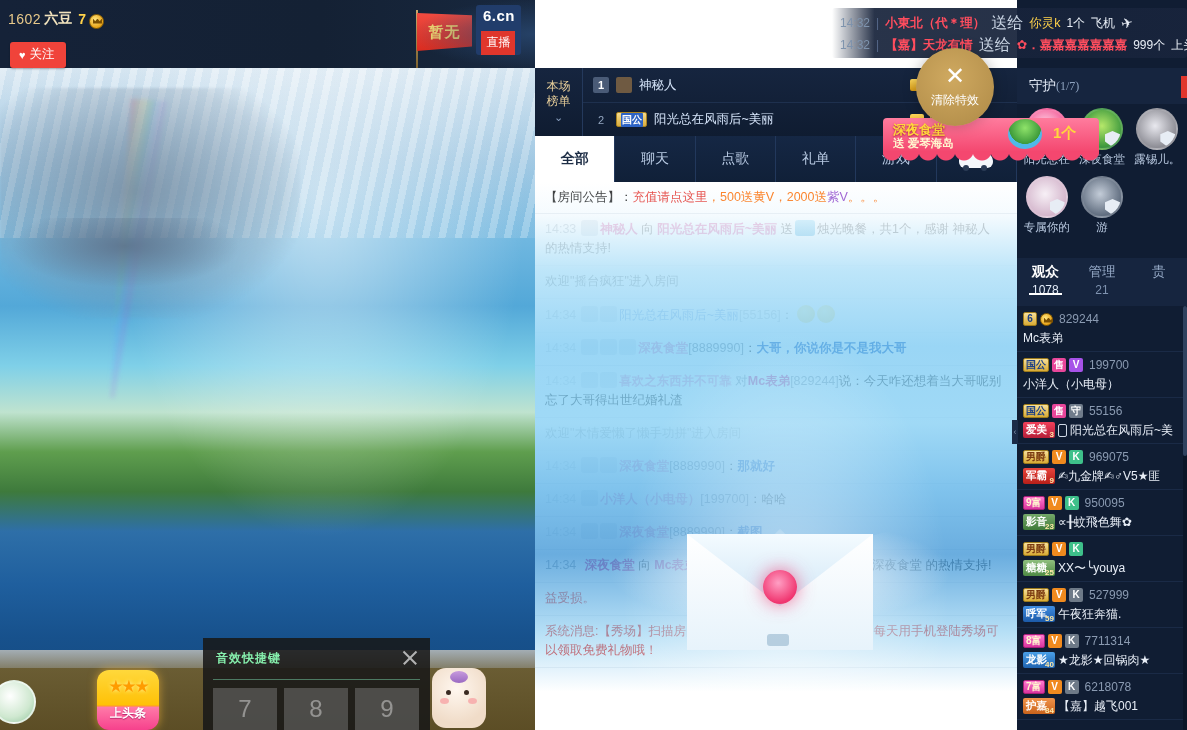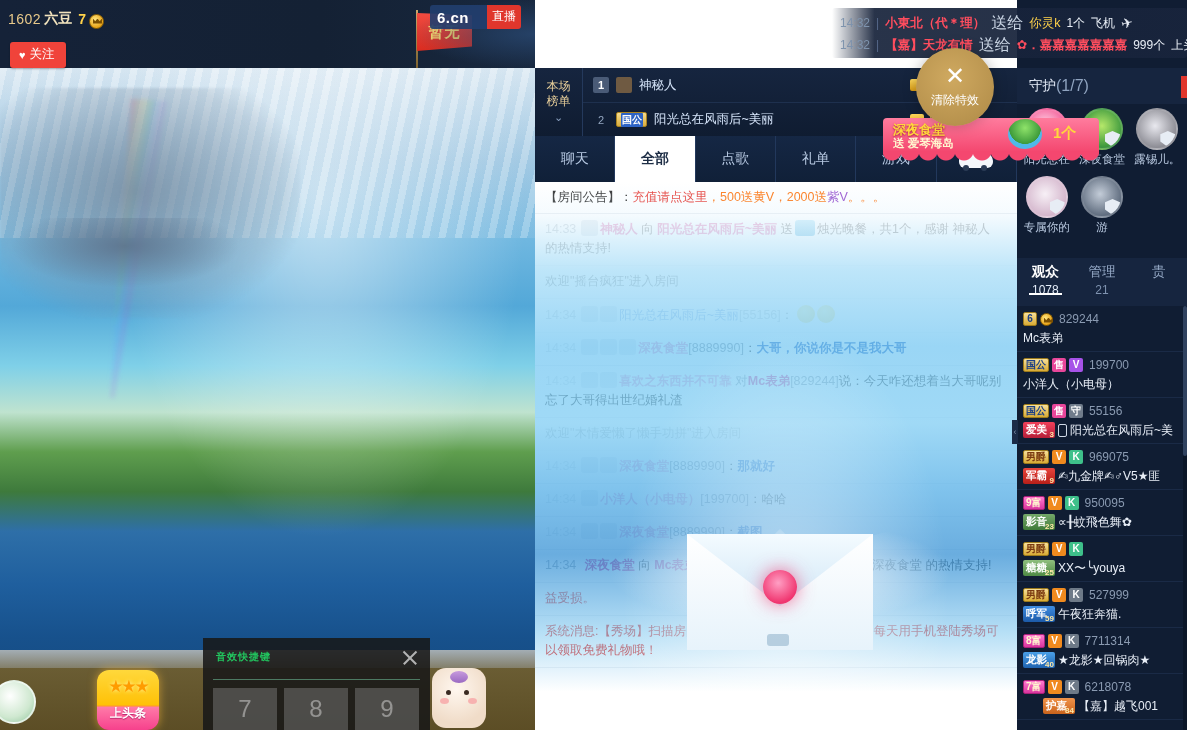--- a/index.html
+++ b/index.html
@@ -114,32 +114,32 @@
     background: radial-gradient(circle at 45% 35%, #fff7ef, #f0dcc8 70%);
   }
   .right-doll .dot { position:absolute; width:5px;height:5px;border-radius:50%;background:#3a2b22; top:22px; }
   .right-doll .dot.l{left:14px;} .right-doll .dot.r{left:32px;}
   .right-doll .cheek{position:absolute;width:9px;height:6px;border-radius:50%;background:#f7b2b0;top:30px;}
   .right-doll .cheek.l{left:8px;} .right-doll .cheek.r{left:36px;}
   .right-doll .crest{position:absolute;left:18px;top:3px;width:18px;height:12px;border-radius:50%;
     background:linear-gradient(180deg,#c79bdd,#9a6ac2);}
 
   .logo-6cn {
-    position:absolute; right:14px; top:5px; display:flex; align-items:flex-end; gap:12px;
-    background: rgba(34,62,110,.92); border-radius:3px; overflow:hidden; z-index:7;
+    position:absolute; right:14px; top:5px; display:flex; align-items:center; gap:4px;
+    background: rgba(34,62,110,.92); border-radius:3px; overflow:hidden; z-index:7;flex-direction:column;
   }
   .logo-6cn .t1 { color:#fff; font-weight:bold; font-size:15px; padding:2px 6px 3px 7px; letter-spacing:.5px;}
   .logo-6cn .t2 { background:#e0362c; color:#fff; font-size:12px; padding:3px 5px 4px; }
 
   
   .sfx-dialog {
     position:absolute; left:203px; top:638px; width:227px; height:92px;
     background: rgba(24,24,24,.88); z-index: 12; overflow:hidden;
   }
-  .sfx-title { color:#22c55e; font-size:10px; font-weight:bold; padding:12px 0 0 13px; letter-spacing:1px; }
+  .sfx-title { color:#86efac; font-size:12px; font-weight:bold; padding:12px 0 0 13px; letter-spacing:1px; }
   .sfx-close { position:absolute; right:11px; top:11px; width:18px;height:18px; cursor:pointer; opacity:.65;}
   .sfx-close:before,.sfx-close:after{content:"";position:absolute;left:0;top:8px;width:18px;height:1.6px;background:#fff;}
   .sfx-close:before{transform:rotate(45deg);} .sfx-close:after{transform:rotate(-45deg);}
   .sfx-sep { position:absolute; left:10px; top:41px; width:207px; height:1px; background:#4d7a62; }
   .sfx-keys { position:absolute; left:10px; top:50px; display:flex; gap:7px; }
   .sfx-key {
     width:64px; height:42px; background: rgba(150,150,150,.38);
     color: rgba(255,255,255,.40); font-size:24px;
     display:flex; align-items:center; justify-content:center; cursor:pointer;
   }
@@ -283,21 +283,21 @@
     background: rgba(140,175,200,.55);
   }
 
   
   .side { position:absolute; left:1017px; top:0; width:170px; height:730px; background:#101d33; }
   .guard-head {
     position:absolute; left:0; top:68px; width:170px; height:36px;
     background:#16253f; display:flex; align-items:center; padding-left:12px;
   }
   .guard-title { color:#e6eefa; font-size:13.5px; }
-  .guard-count { color:#8fa3bf; font-size:16px; }
+  .guard-count { color:#8fa3bf; font-size:12px;font-family:Liberation Serif, serif; }
   .guard-btn { position:absolute; right:0px; top:8px; width:6px; height:22px; background:#e0362c; }
   .guard-grid {
     position:absolute; left:0; top:104px; width:170px; height:140px;
     display:grid; grid-template-columns: repeat(3,1fr); gap:0px; padding:4px 2px 0;
   }
   .g-item { display:flex; flex-direction:column; align-items:center; gap:2px; cursor:pointer; }
   .g-av { width:42px;height:42px;border-radius:50%; position:relative; overflow:hidden;
     background:#90a0b5; border:2px solid rgba(255,255,255,.12); }
   .g-av.a1 { background: radial-gradient(circle at 45% 40%,#ffd6e7,#f24f8f 75%); }
   .g-av.a2 { background: radial-gradient(circle at 50% 42%,#b6e86a,#3f9a3e 70%,#2b6f55); }
@@ -377,21 +377,21 @@
     display:inline-flex; align-items:center; height:16px; padding:0 3px; border-radius:2px;
     font-size:10.5px; color:#fff; font-weight:bold; position:relative; padding-right:8px;
   }
   .fam .lv { position:absolute; right:1px; bottom:-1px; font-size:8px; color:#ffe9a8; }
   .fam.red { background:linear-gradient(180deg,#e8443c,#b61f19); }
   .fam.redpink { background:linear-gradient(180deg,#f0405a,#b61f39); }
   .fam.green { background:linear-gradient(180deg,#74a86a,#3f7a39); }
   .fam.green2 { background:linear-gradient(180deg,#8fbf7e,#4e8a44); }
   .fam.blue { background:linear-gradient(180deg,#3e8ce0,#1c5aa8); }
   .fam.blue2 { background:linear-gradient(180deg,#4aa0e8,#1f63b0); }
-  .fam.orange { background:linear-gradient(180deg,#f0934a,#c9631c);margin-left:20px; }
+  .fam.orange { background:linear-gradient(180deg,#f0934a,#c9631c); }
   .phone-ico { display:inline-block; width:9px;height:13px;border-radius:2px;border:1.4px solid #cfd9e6; }
   .side-scroll { position:absolute; right:0; top:306px; width:4px; height:424px; background:#0b1628; }
   .side-thumb { position:absolute; left:0; top:0; width:4px; height:150px; background:#30425f; border-radius:2px; }
   .side-collapse {
     position:absolute; left:1012px; top:420px; width:6px; height:24px; background:#1b2b47; z-index:9;
     color:#7d8fa8; font-size:9px; display:flex; align-items:center; justify-content:center;
   }
 </style>
 </head>
 <body>
@@ -482,22 +482,22 @@
           <span class="rk-name">阳光总在风雨后~美丽</span>
           <span class="rk-coin">
             <span class="coin-ico"></span>
             <span class="rk-val">1000</span>
           </span>
         </div>
       </div>
     </div>
 
     <div class="tabs">
+      <div class="tab active">全部</div>
       <div class="tab">聊天</div>
-      <div class="tab active">全部</div>
       <div class="tab">点歌</div>
       <div class="tab">礼单</div>
       <div class="tab">游戏</div>
       <div class="tab">
         <span class="tab-car"></span>
       </div>
     </div>
 
     <div class="chat-body">
 

